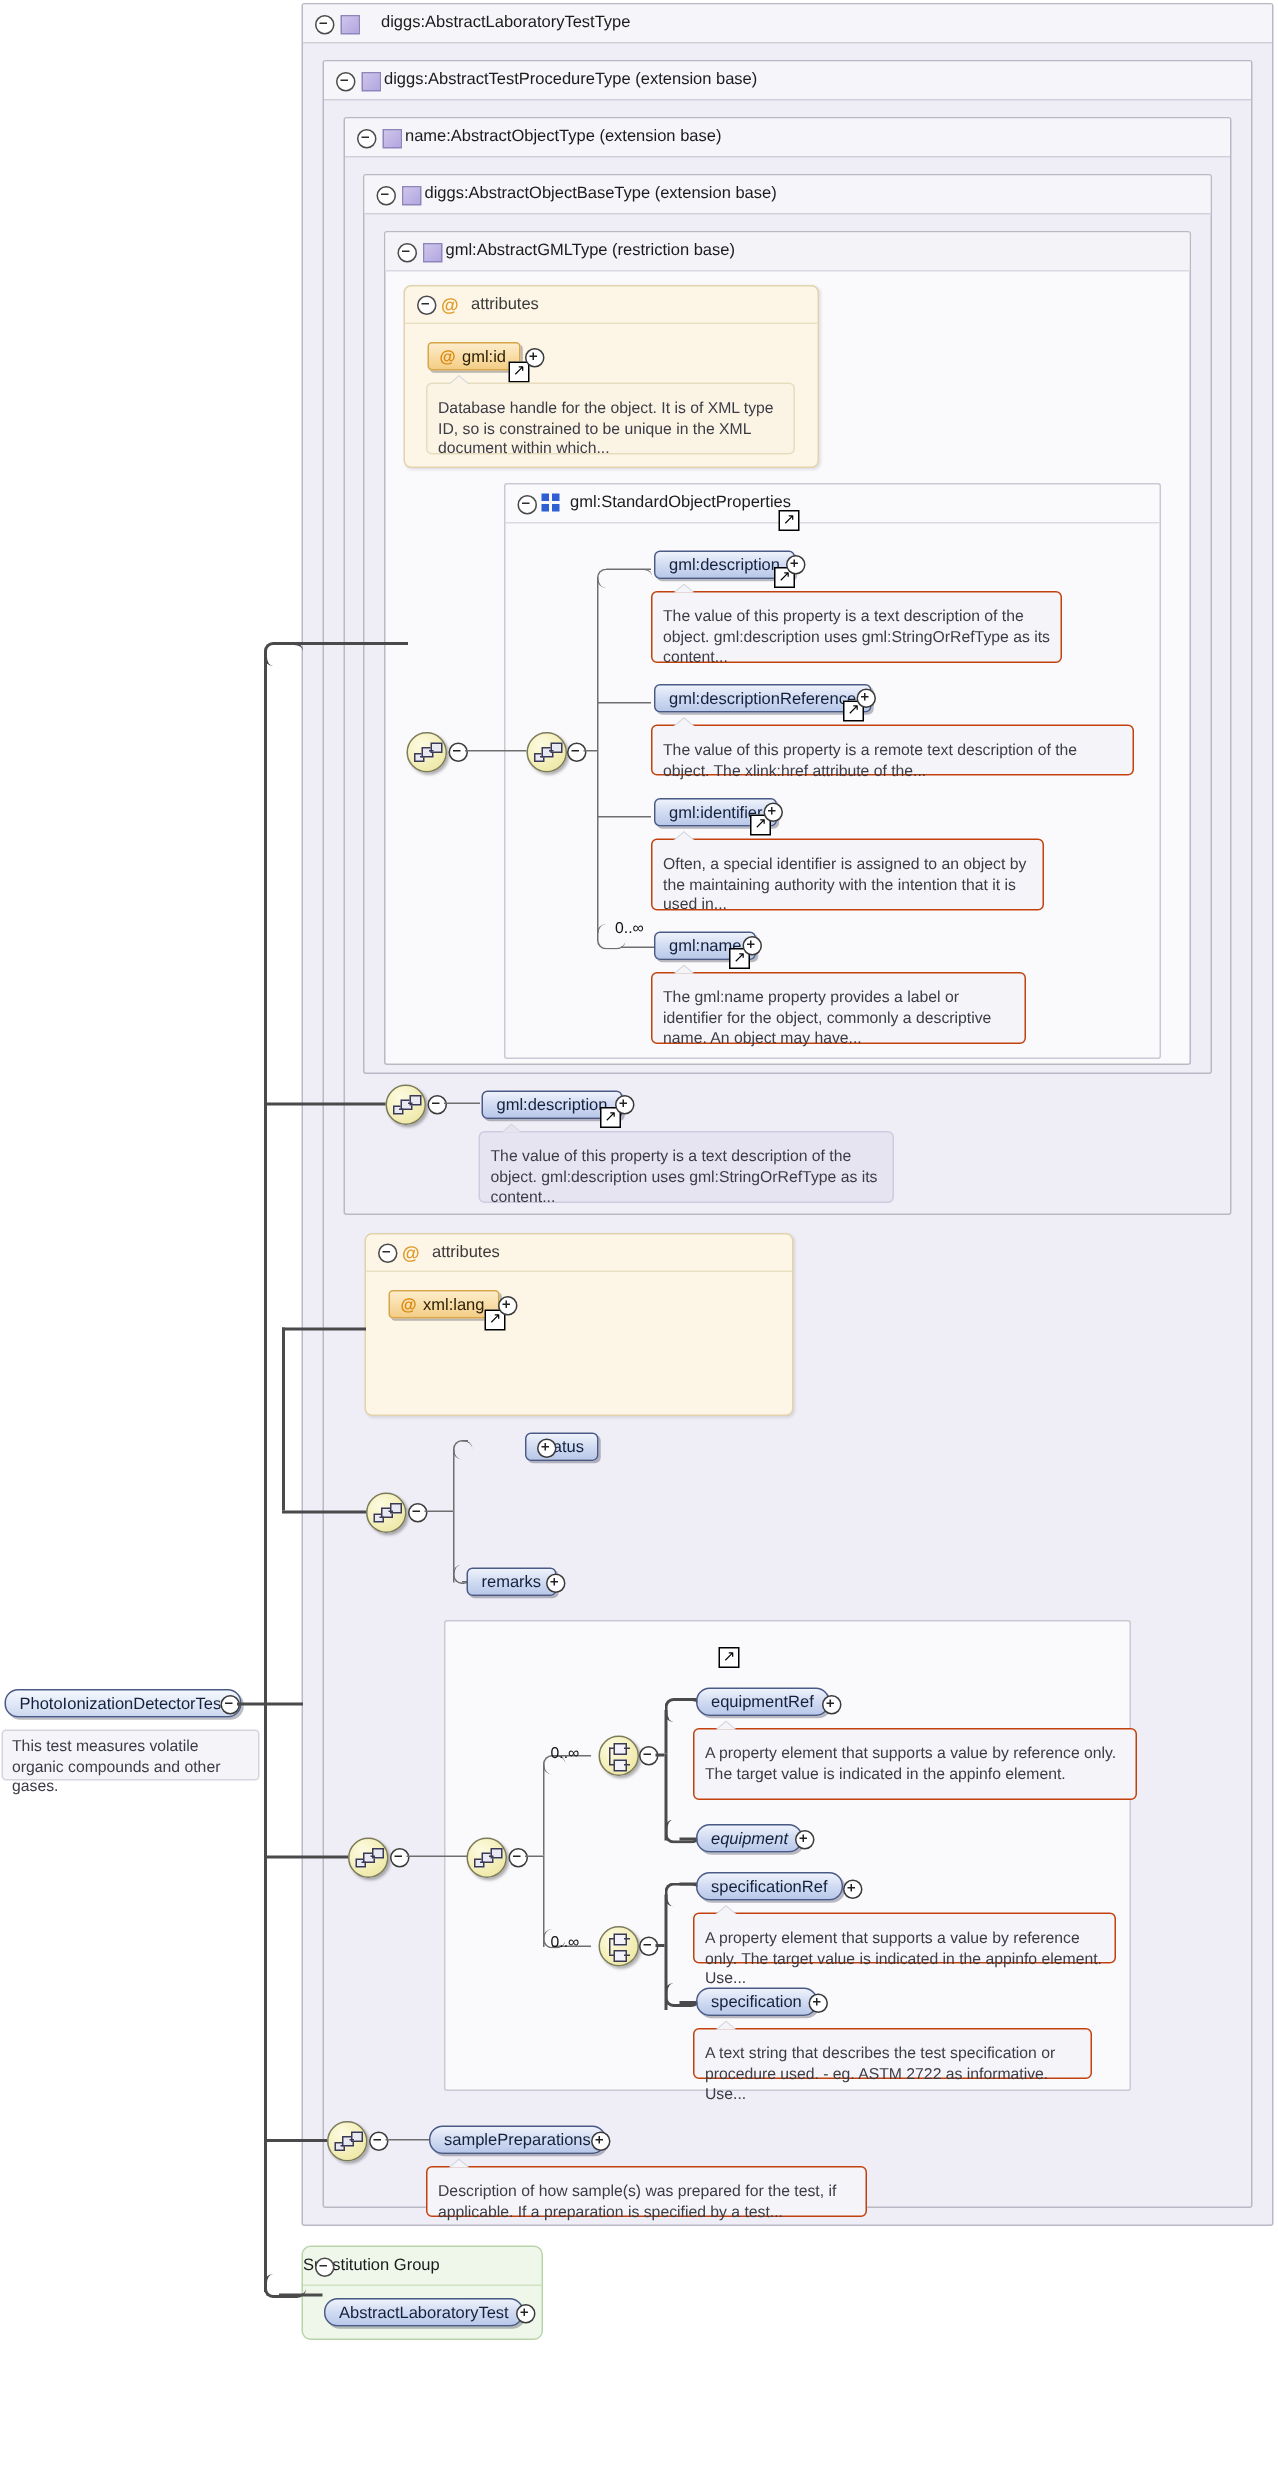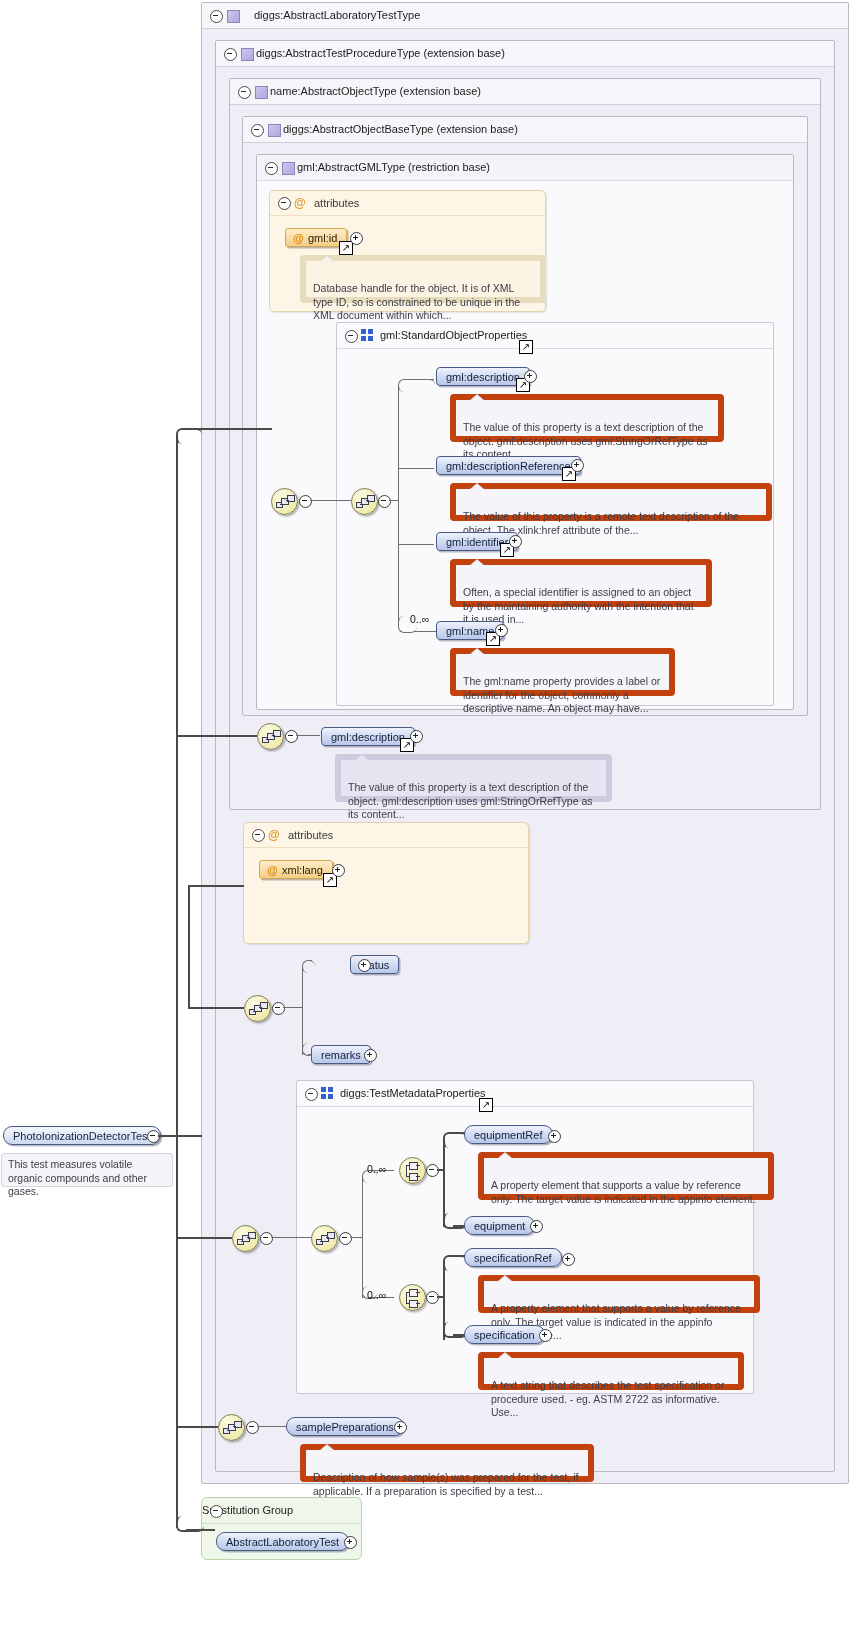--- a/index.html
+++ b/index.html
@@ -118,28 +118,27 @@
   
   .minus{
     position:absolute;width:11px;height:11px;border:1px solid #3a3a3a;border-radius:50%;
     background:#fff;
   }
   .minus:after{content:"";position:absolute;left:2px;top:4px;width:5px;height:1px;background:#222;}
 
   
   .doc{
     position:absolute;box-sizing:border-box;
-    border:6px solid #c2410c;
+    border:1px solid #c2410c;
     border-radius:4px;
     background:#f4f4f9;
     color:#3c3c46;
     font-size:10.5px;
     line-height:13.5px;
-    padding:21px 7px 5px 7px;
-    margin-left:16px;
+    padding:10px 7px 5px 7px;
   }
   .doc.lilac{background:#e7e4f2;border-color:#cfcade;}
   .doc.cream{background:#fbf4e4;border-color:#e8dcbe;}
   .doc:before{
     content:"";position:absolute;top:-6px;left:14px;width:0;height:0;
     border-left:7px solid transparent;border-right:7px solid transparent;
     border-bottom:6px solid #d5d5de;
   }
   .doc:after{
     content:"";position:absolute;top:-5px;left:15px;width:0;height:0;
@@ -323,21 +322,21 @@
   <div class="doc" style="left:434px;top:559px;width:262px;height:48px;">Often, a special identifier is assigned to an object by the maintaining authority with the intention that it is used in...</div>
 
   <div class="elbow bl" style="left:398px;top:616px;width:18px;height:16px;border-top:none;border-right:none;"></div>
   <div class="ln lnh" style="left:414px;top:631px;width:22px;"></div>
   <span class="occ" style="left:410px;top:613px;">0..∞</span>
   <div class="node" style="left:436px;top:621px;">
     <span>gml:name</span>
   </div>
   <span class="jumpglyph" style="left:486px;top:632px;">↗</span>
   <span class="plus" style="left:495px;top:624px;"></span>
-  <div class="doc" style="left:434px;top:648px;width:225px;height:48px;">The gml:name property provides a label or identifier for the object, commonly a descriptive name. An object may have...</div>
+  <div class="doc" style="left:434px;top:648px;width:250px;height:48px;">The gml:name property provides a label or identifier for the object, commonly a descriptive name. An object may have...</div>
 
   <div class="comp" style="left:271px;top:488px;">
     <span class="seqg">
       <i class="a"></i>
         <i class="b"></i>
         <i class="c"></i>
         <s class="l1"></s>
         <s class="l2"></s>
     </span>
   </div>
@@ -398,30 +397,20 @@
   <span class="plus" style="left:358px;top:959px;"></span>
 
   <div class="elbow bl" style="left:302px;top:1043px;width:12px;height:12px;"></div>
   <div class="ln lnh" style="left:308px;top:1054px;width:4px;"></div>
   <div class="node" style="left:311px;top:1045px;">
     <span>remarks</span>
   </div>
   <span class="plus" style="left:364px;top:1049px;"></span>
 
   <div class="panel white" style="left:296px;top:1080px;width:458px;height:314px;border-color:#c9c9d6;background:#fafafd;">
-    <div class="panel-hdr plain" style="background:transparent;">
-      <span class="toggle"></span>
-      <span class="grpicon">
-          <i></i>
-          <i></i>
-          <i></i>
-          <i></i>
-        </span>
-      <span class="hdr-label" style="margin-left:17px">diggs:TestMetadataProperties</span>
-    </div>
     <span class="jumpglyph" style="left:182px;top:17px;">↗</span>
   </div>
 
   <div class="comp" style="left:232px;top:1225px;">
     <span class="seqg">
       <i class="a"></i>
         <i class="b"></i>
         <i class="c"></i>
         <s class="l1"></s>
         <s class="l2"></s>
@@ -469,21 +458,21 @@
   <div class="ln lnh thick" style="left:453px;top:1132px;width:12px;"></div>
   <div class="elbow thick bl" style="left:443px;top:1213px;width:22px;height:14px;"></div>
   <div class="ln lnh thick" style="left:453px;top:1225px;width:12px;"></div>
 
   <div class="node ref" style="left:464px;top:1125px;">
     <span>equipmentRef</span>
   </div>
   <span class="plus" style="left:548px;top:1130px;"></span>
   <div class="doc" style="left:462px;top:1152px;width:296px;height:48px;">A property element that supports a value by reference only. The target value is indicated in the appinfo element.</div>
 
-  <div class="node ref" style="left:464px;top:1216px;">
+  <div class="node ref" style="left:464px;top:1216px;font-style:italic;">
     <span>equipment</span>
   </div>
   <span class="plus" style="left:530px;top:1220px;"></span>
 
   <span class="occ" style="left:367px;top:1289px;">0..∞</span>
   <div class="comp choice" style="left:399px;top:1284px;">
     <span class="chg">
       <i class="top"></i>
         <i class="bot"></i>
         <s class="v"></s>

